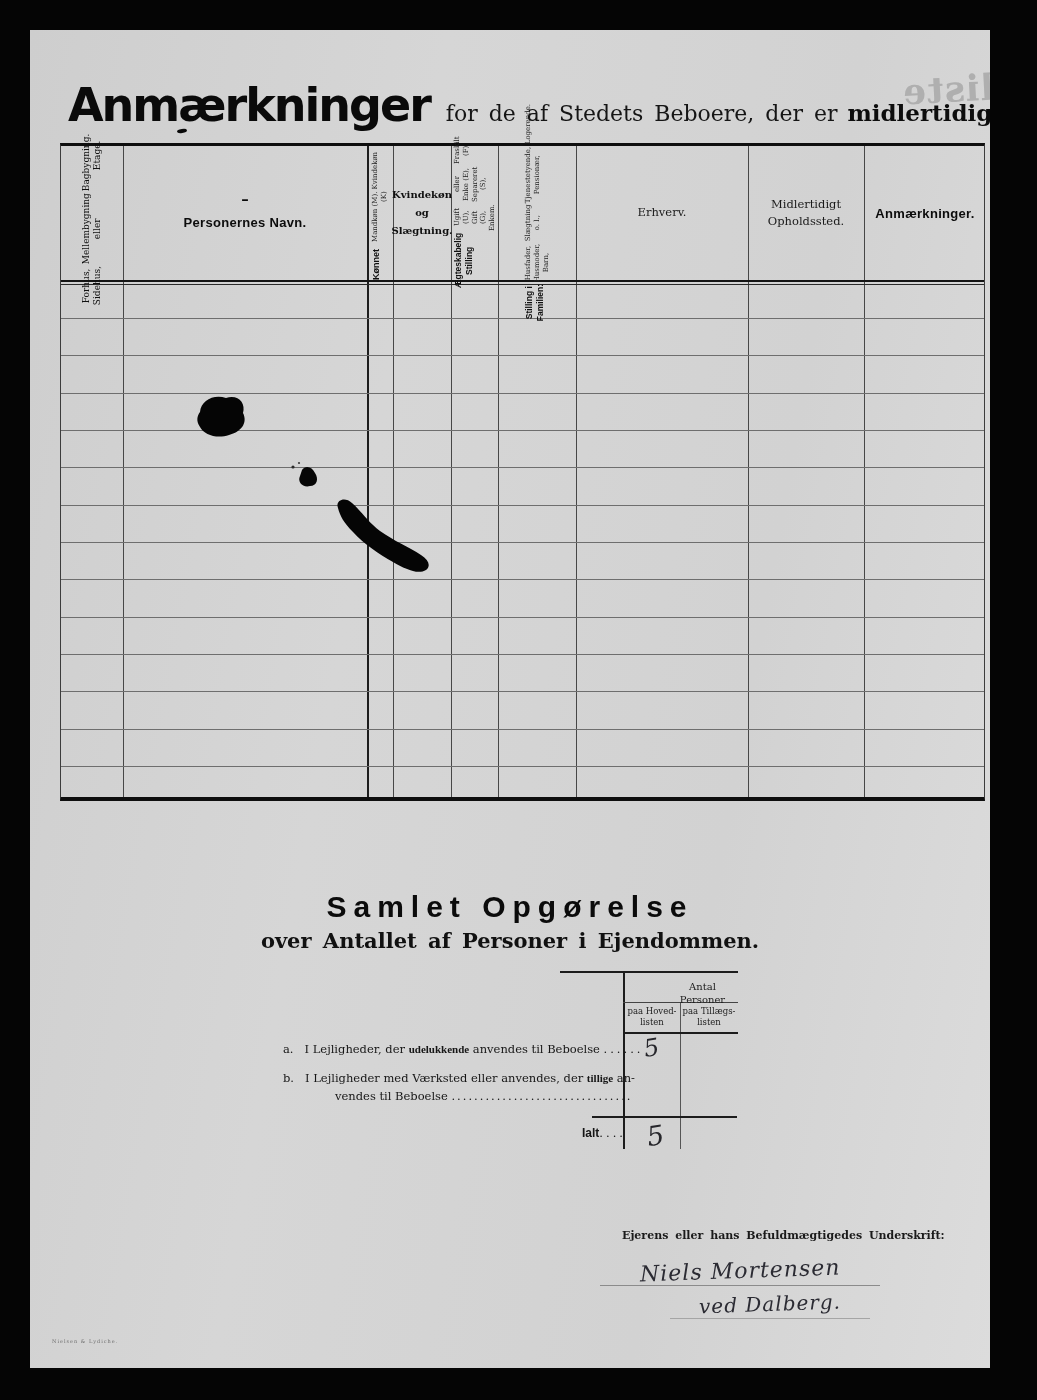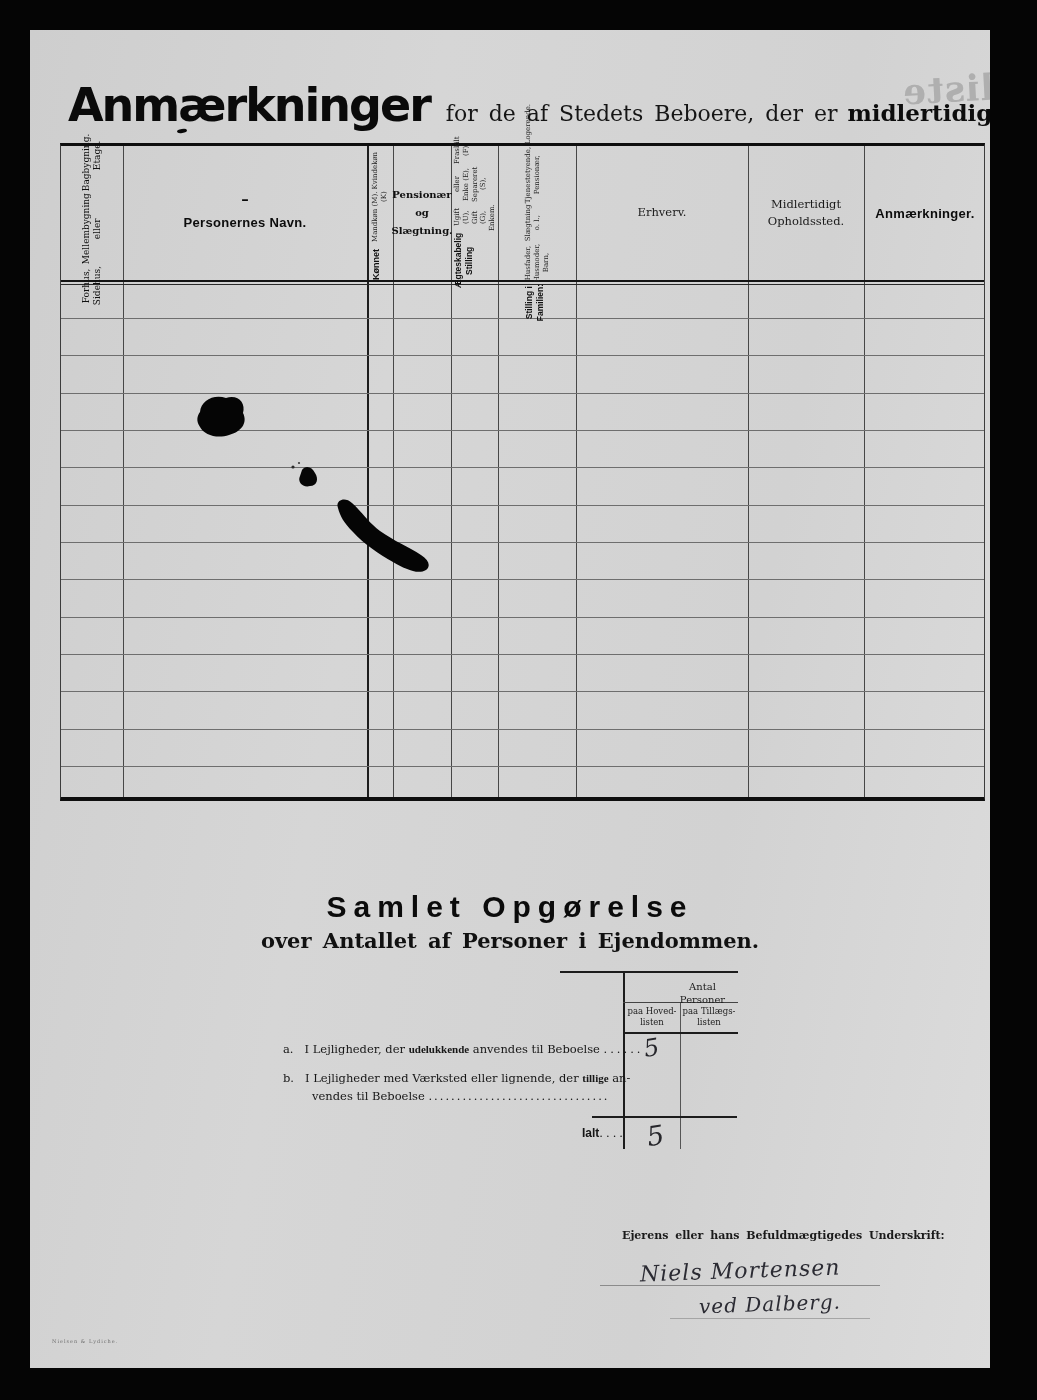--- a/index.html
+++ b/index.html
@@ -118,21 +118,21 @@
       </div>
     </div>
     <div class="hcell" style="left:306px;width:26px">
       <div class="vert">
         <span class="vmain" style="font-size:9px">Kønnet</span>
         <span class="vsub">Mandkøn (M). Kvindekøn (K)</span>
       </div>
     </div>
     <div class="hcell" style="left:332px;width:58px">
       <div style="font-size:10px;font-weight:600;line-height:1.8">
-        <div>Pensionær</div>
+        <div>Kvindekøn</div>
         <div>og</div>
         <div>Slægtning.</div>
       </div>
     </div>
     <div class="hcell" style="left:390px;width:47px">
       <div class="vert">
         <span class="vmain" style="font-size:8.5px">Ægteskabelig Stilling</span>
         <span class="vsub">Ugift (U), Gift (G), Enkem.</span>
         <span class="vsub">eller Enke (E), Separeret (S),</span>
         <span class="vsub">Fraskilt (F)</span>
@@ -189,23 +189,23 @@
     <div>paa Tillægs-</div>
     <div>listen</div>
   </div>
 
   <div class="rowlabel" style="left:253px;top:1012px">
     <span>a.</span>&nbsp;&nbsp;
     <span>I Lejligheder, der </span><b>udelukkende</b><span> anvendes til Beboelse </span><span class="dots">......</span>
   </div>
   <div class="rowlabel" style="left:253px;top:1041px">
     <span>b.</span>&nbsp;&nbsp;
-    <span>I Lejligheder med Værksted eller lignende, der </span><b>tillige</b><span> an-</span>
-  </div>
-  <div class="rowlabel" style="left:282px;top:1059px">
+    <span>I Lejligheder med Værksted eller anvendes, der </span><b>tillige</b><span> an-</span>
+  </div>
+  <div class="rowlabel" style="left:305px;top:1059px">
     <span>vendes til Beboelse </span><span class="dots" style="letter-spacing:2px">................................</span>
   </div>
   <div class="rowlabel" style="left:552px;top:1096px">
     <span class="ialt">Ialt</span><span class="dots">....</span>
   </div>
 
   <div class="hand" style="left:614px;top:1004px">5</div>
   <div class="hand" style="left:617px;top:1090px;font-size:27px">5</div>
 
   <div class="sig-label">Ejerens eller hans Befuldmægtigedes Underskrift:</div>

